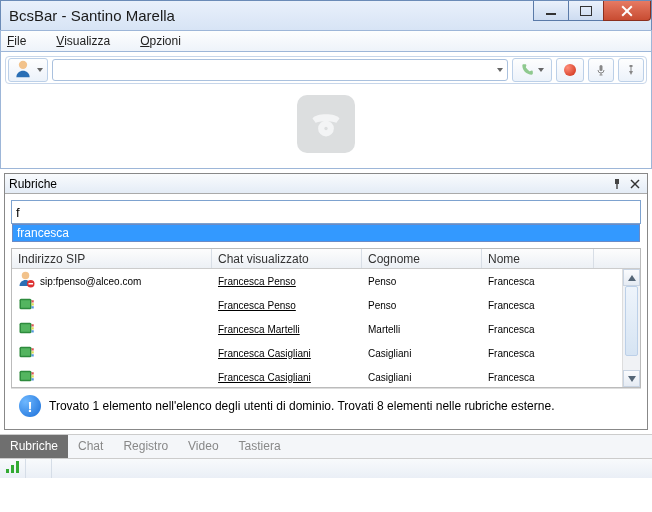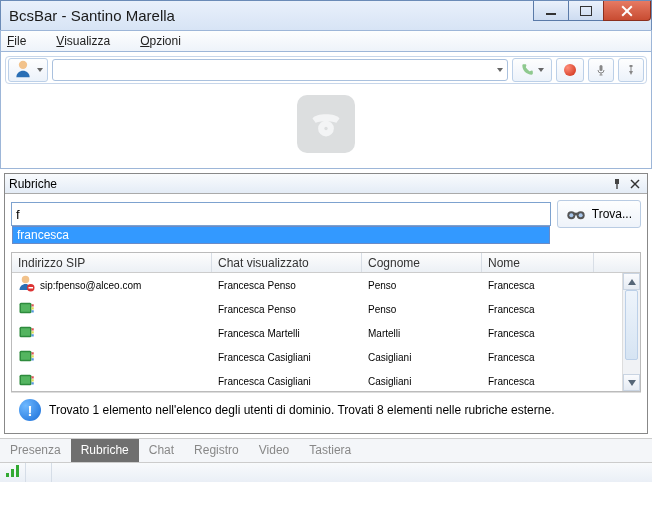--- a/index.html
+++ b/index.html
@@ -55,21 +55,21 @@
   .thead{display:flex;height:20px;background:linear-gradient(#fdfdfd,#ecf0f5);border-bottom:1px solid #ccc;font-size:12px;color:#333;}
   .th{border-right:1px solid #d8dee6;padding:3px 6px;}
   .th1{width:200px;} .th2{width:150px;} .th3{width:120px;} .th4{width:112px;}
   .scrollbar{position:absolute;right:0;top:20px;bottom:0;width:18px;background:#f0f2f5;border-left:1px solid #ddd;}
   .scrollbar .arrow{height:17px;background:linear-gradient(#fafbfd,#e5ebf3);border:1px solid #c9d4e2;display:flex;align-items:center;justify-content:center;}
   .scrollbar .track{height:calc(100% - 34px);position:relative;}
   .scrollbar .thumb{position:absolute;left:2px;right:2px;top:0;height:70px;border:1px solid #bcd0e8;border-radius:2px;background:linear-gradient(#eef4fb,#d6e4f3);}
   .tbody{overflow:hidden;}
   .tr{display:flex;height:24px;align-items:center;font-size:10px;}
   .td{padding:0 6px;white-space:nowrap;overflow:hidden;}
-  .td1{width:200px;display:flex;align-items:center;gap:4px;} .td2{width:150px;} .td3{width:120px;} .td4{width:112px;}
+  .td1{width:200px;display:flex;align-items:center;gap:4px;} .td2{width:150px;text-decoration:underline;} .td3{width:120px;} .td4{width:112px;}
   .bookicon svg{width:18px;height:14px;}
   .usericon svg{width:18px;height:18px;}
   
   .statusrow{display:flex;align-items:center;gap:8px;padding:6px 8px;border-top:1px solid #ddd;font-size:12px;}
   .infoicon{width:22px;height:22px;border-radius:50%;background:radial-gradient(circle at 30% 30%,#6eb8ff,#1a6ed8);color:#fff;font-weight:bold;display:flex;align-items:center;justify-content:center;font-size:15px;}
   
   .tabs{height:24px;background:#f4f6f9;border-top:1px solid #ccc;display:flex;align-items:stretch;font-size:12px;color:#888;}
   .tab{padding:4px 10px;cursor:default;}
   .tab.active{background:#6f6f6f;color:#fff;}
   
@@ -166,30 +166,20 @@
           <line x1="9" y1="1" x2="1" y2="9" stroke="#333" stroke-width="1.5"></line>
         </svg>
     </span>
   </div>
   <div class="panel-body">
     <div class="searchrow">
       <div class="searchbox">
         <input value="f" style="">
         <div class="suggest">francesca</div>
       </div>
-      <div class="trova">
-        <svg viewBox="0 0 30 20">
-          <circle cx="8" cy="12" r="6" fill="#555"></circle>
-            <circle cx="22" cy="12" r="6" fill="#555"></circle>
-          <circle cx="8" cy="12" r="3" fill="#a8c6ea"></circle>
-            <circle cx="22" cy="12" r="3" fill="#a8c6ea"></circle>
-          <rect x="12" y="8" width="6" height="4" fill="#555"></rect>
-        </svg>
-        <span>Trova...</span>
-      </div>
     </div>
 
     <div class="tablewrap">
       <div class="thead">
         <div class="th th1">Indirizzo SIP</div>
         <div class="th th2">Chat visualizzato</div>
         <div class="th th3">Cognome</div>
         <div class="th th4">Nome</div>
       </div>
       <div class="tbody" id="tbody">
@@ -286,21 +276,20 @@
     </div>
 
     <div class="statusrow">
       <div class="infoicon">!</div>
       <span>Trovato 1 elemento nell'elenco degli utenti di dominio. Trovati 8 elementi nelle rubriche esterne.</span>
     </div>
   </div>
 </div>
 
 <div class="tabs">
-  <div class="tab">Presenza</div>
   <div class="tab active">Rubriche</div>
   <div class="tab">Chat</div>
   <div class="tab">Registro</div>
   <div class="tab">Video</div>
   <div class="tab">Tastiera</div>
 </div>
 
 <div class="statusbar">
   <div class="sbcell">
     <span class="sig">

